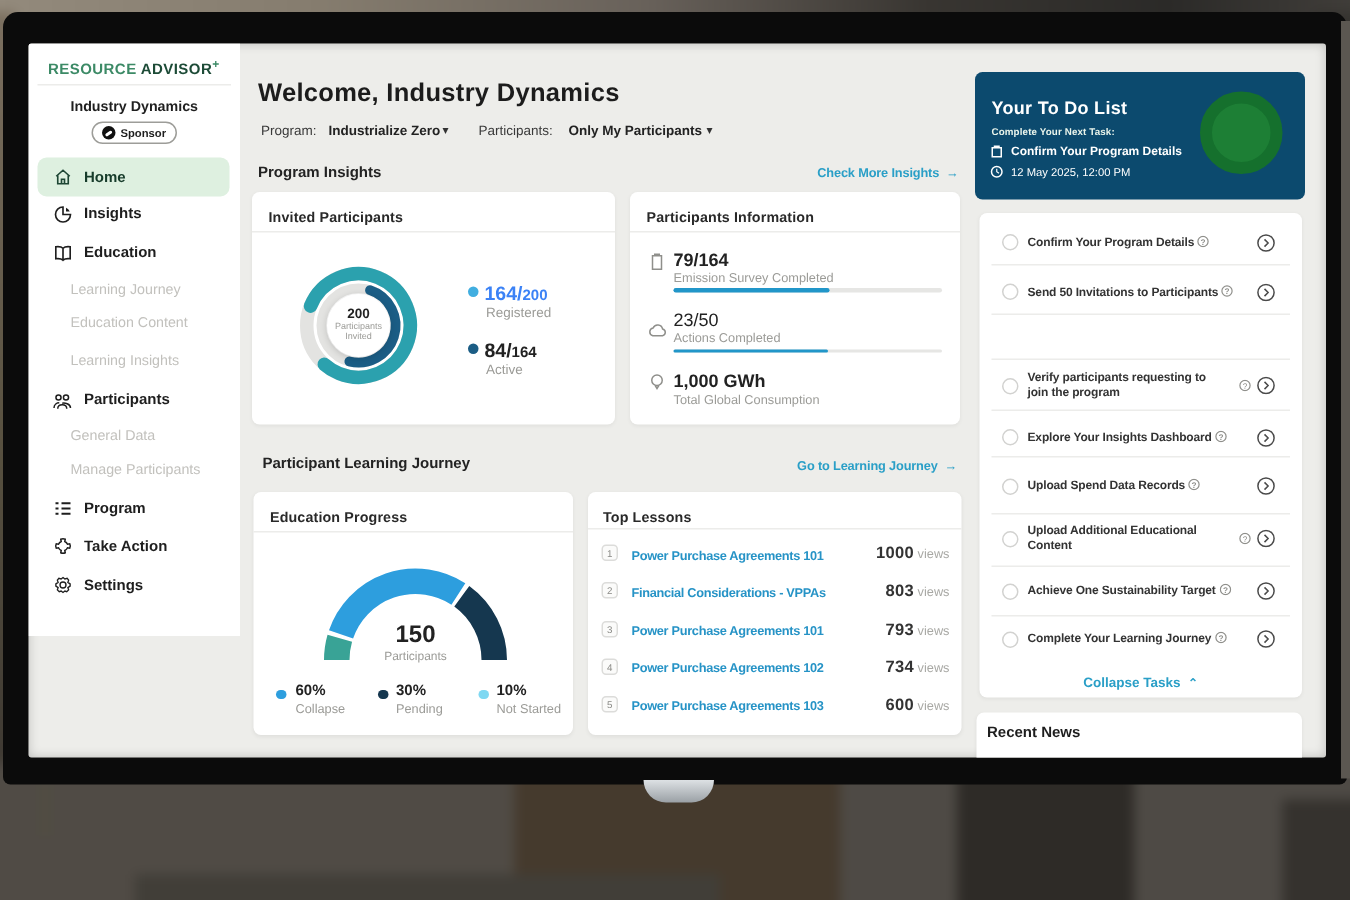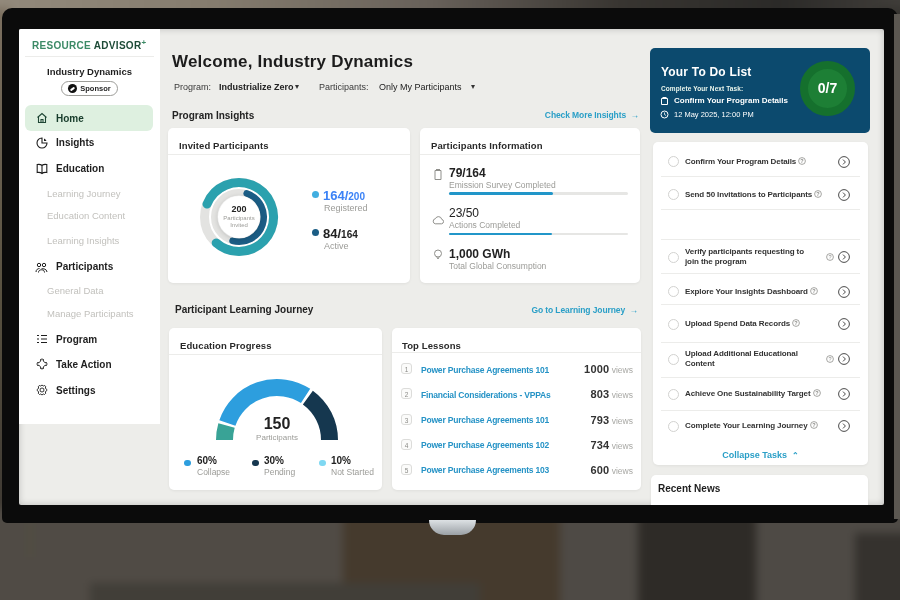--- a/index.html
+++ b/index.html
@@ -107,21 +107,21 @@
       <path d="M12 2 L14.5 4 L17.5 3 L19.5 5.5 L18.5 8.5 L21.5 10.5 L21.5 13.5 L18.5 15.5 L19.5 18.5 L17 21 L14.5 20 L12 22 L9.5 20 L7 21 L4.5 18.5 L5.5 15.5 L2.5 13.5 L2.5 10.5 L5.5 8.5 L4.5 5.5 L6.5 3 L9.5 4 Z" fill="none" stroke="#1e1e1e" stroke-width="1.8"></path>
       <circle cx="12" cy="12" r="4" fill="none" stroke="#1e1e1e" stroke-width="1.8"></circle>
     </svg>
   <div class="abs" style="left:37px;top:355.5px;font-size:10px;font-weight:bold;color:#1e1e1e;">Settings</div>
 
   <div class="abs" style="left:153px;top:23px;font-size:17px;font-weight:bold;color:#1c1c1c;letter-spacing:.2px;">Welcome, Industry Dynamics</div>
   <div class="abs" style="left:155px;top:53px;font-size:9px;color:#3a3a3a;">Program:</div>
   <div class="abs" style="left:200px;top:53px;font-size:9px;font-weight:bold;color:#222;">Industrialize Zero</div>
   <div class="abs" style="left:276px;top:53px;font-size:8px;color:#333;">▾</div>
   <div class="abs" style="left:300px;top:53px;font-size:9px;color:#3a3a3a;">Participants:</div>
-  <div class="abs" style="left:360px;top:53px;font-size:9px;font-weight:normal;color:#222;text-align:center;">Only My Participants</div>
+  <div class="abs" style="left:360px;top:53px;font-size:9px;font-weight:bold;color:#222;text-align:center;">Only My Participants</div>
   <div class="abs" style="left:452px;top:53px;font-size:8px;color:#333;">▾</div>
 
   <div class="abs" style="left:153px;top:81px;font-size:10px;font-weight:bold;color:#232323;">Program Insights</div>
   <div class="abs" style="right:245px;top:81px;font-size:8.5px;font-weight:bold;letter-spacing:-.1px;color:#2a9fc7;white-space:nowrap;">Check More Insights &nbsp;→</div>
 
   <div class="card" style="left:149px;top:99px;width:242px;height:155px;">
     <div class="ct" style="position:absolute;left:11px;top:12px;">Invited Participants</div>
     <div class="hline" style="left:0;top:26px;width:242px;"></div>
     <svg style="position:absolute;left:21px;top:39px;" width="100" height="100" viewBox="0 0 100 100">
       <circle cx="50" cy="50" r="34.5" fill="none" stroke="#e3e3e1" stroke-width="9"></circle>
@@ -228,21 +228,20 @@
     <svg style="position:absolute;left:10px;top:48px;" width="9" height="10" viewBox="0 0 9 10">
         <path d="M2.5 1.5 H6.5 M1.5 2.5 H7.5 V8.5 H1.5 Z" fill="none" stroke="#fff" stroke-width="1"></path>
       </svg>
     <div style="position:absolute;left:24px;top:48px;font-size:8px;font-weight:bold;color:#fff;">Confirm Your Program Details</div>
     <svg style="position:absolute;left:10px;top:62px;" width="9" height="9" viewBox="0 0 9 9">
         <circle cx="4.5" cy="4.5" r="3.5" fill="none" stroke="#fff" stroke-width="1"></circle>
         <path d="M4.5 2.5 V4.5 L6 5.5" fill="none" stroke="#fff" stroke-width=".8"></path>
       </svg>
     <div style="position:absolute;left:24px;top:62px;font-size:7.5px;color:#fff;">12 May 2025, 12:00 PM</div>
     <div style="position:absolute;left:150px;top:13px;width:55px;height:55px;border-radius:50%;background:#1d7f35;border:8px solid #15702d;box-sizing:border-box;"></div>
-    <div style="position:absolute;left:150px;top:13px;width:55px;height:55px;text-align:center;line-height:55px;font-size:14px;font-weight:bold;color:#fff;">0/7</div>
   </div>
 
   <div class="card" id="taskcard" style="left:634px;top:113px;width:215px;height:323px;">
     <div class="trow" style="top:5px;height:29px;">
         <span class="tradio"></span>
         <span class="ttext">Confirm Your Program Details <svg class="tinfo" width="8" height="8" viewBox="0 0 8 8">
             <circle cx="4" cy="4" r="3.4" fill="none" stroke="#8f8f8b" stroke-width=".8"></circle>
             <text x="4" y="6" font-size="5.5" text-anchor="middle" fill="#8f8f8b">?</text>
           </svg></span>
         <span class="tchev"><svg width="12" height="12" viewBox="0 0 12 12">

